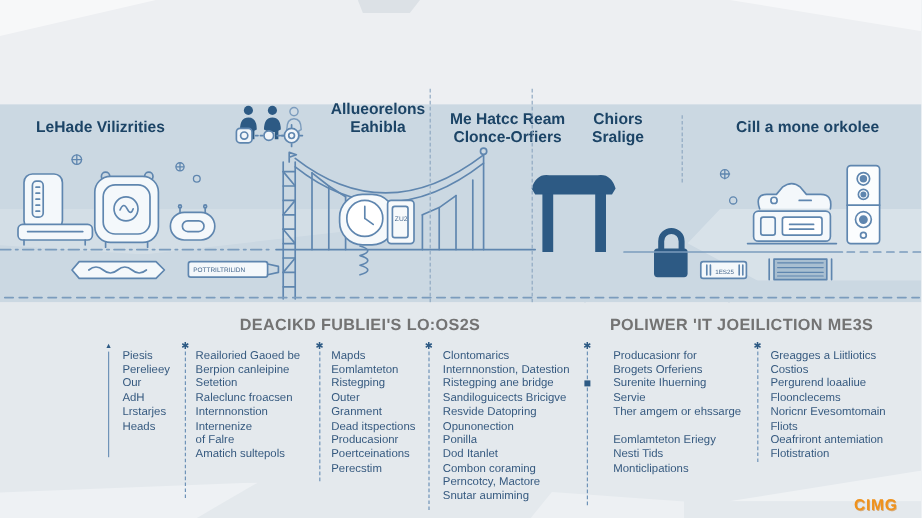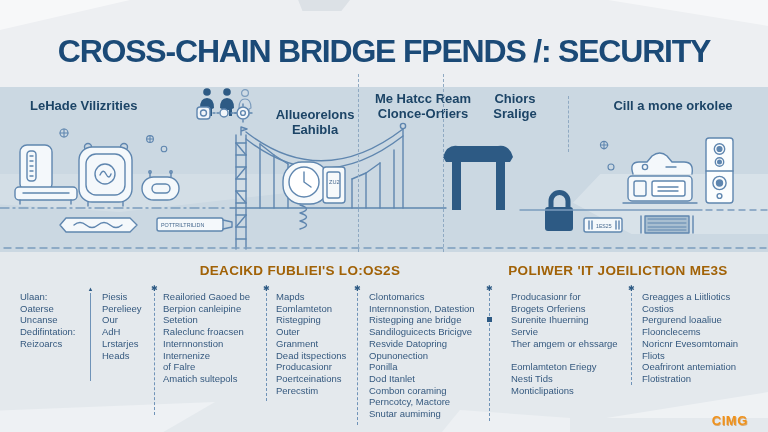--- a/index.html
+++ b/index.html
@@ -46,21 +46,21 @@
   .vdash { position:absolute; width:0; border-left:1.5px dashed #8fa9c2; }
   .v1 { left:358px; top:74px; height:178px; }
   .v2 { left:443px; top:74px; height:178px; }
   .v3 { left:568px; top:96px; height:56px; }
   .v4 { left:487px; top:252px; height:11px; }
   .v5 { left:607px; top:252px; height:11px; }
 
   .illus { position:absolute; left:0; top:87px; }
 
   
-  .sec { position:absolute; top:263px; font-size:13.5px; font-weight:800; color:#a16207; text-align:center; letter-spacing:.3px; }
+  .sec { position:absolute; top:263px; font-size:13.5px; font-weight:800; color:#737373; text-align:center; letter-spacing:.3px; }
   .sec1 { left:150px; width:300px; }
   .sec2 { left:468px; width:300px; }
 
   .col { position:absolute; top:291px; font-size:9.5px; line-height:11.7px; color:#35597f; }
   .col .li { white-space:nowrap; }
   .c1 { left:20px; }
   .c2 { left:102px; }
   .c3 { left:163px; }
   .c4 { left:276px; }
   .c5 { left:369px; }
@@ -88,21 +88,20 @@
 </style>
 </head>
 <body>
 
 <div class="page">
 
   <div class="header-band">
     <div class="facet f-tl"></div>
     <div class="facet f-tc"></div>
     <div class="facet f-tr"></div>
-    <h1 class="title">CROSS-CHAIN BRIDGE FPENDS /: SECURITY</h1>
   </div>
 
   <div class="illus-band">
     <div class="facet f-band-l"></div>
     <div class="facet f-band-r"></div>
   </div>
 
   <svg class="illus" width="768" height="165" viewBox="0 0 768 165">
     <g stroke="#5f86af" fill="none" stroke-width="1.4" stroke-linecap="round" stroke-linejoin="round">
 
@@ -246,48 +245,41 @@
       <g stroke="#7b9cbd">
         <path d="M0 121h228" stroke-dasharray="9 4 2 4"></path>
         <path d="M520 123h182"></path>
         <path d="M706 123h62" stroke-dasharray="6 5"></path>
         <path d="M4 161h762" stroke-dasharray="7 5"></path>
       </g>
     </g>
   </svg>
 
   <div class="bh bh1"><span>LeHade Vilizrities</span></div>
-  <div class="bh bh2" style="top:108px"><span>Allueorelons</span><br><span>Eahibla</span></div>
+  <div class="bh bh2" style="top:84px"><span>Allueorelons</span><br><span>Eahibla</span></div>
   <div class="bh bh3" style="top:92px"><span>Me Hatcc Ream</span><br><span>Clonce-Orfiers</span></div>
   <div class="bh bh4" style="top:92px"><span>Chiors</span><br><span>Sralige</span></div>
   <div class="bh bh5" style="top:99px"><span>Cill a mone orkolee</span></div>
   <style>.bh1{top:99px!important}</style>
 
   <div class="vdash v1"></div>
   <div class="vdash v2"></div>
   <div class="vdash v3"></div>
   <div class="vdash v4"></div>
   <div class="vdash v5"></div>
 
   <div class="lower-band">
     <div class="facet f-bl" style="top:150px"></div>
     <div class="facet f-bc" style="left:442px;top:158px"></div>
     <div class="facet f-br" style="left:606px;top:140px"></div>
   </div>
 
   <div class="sec sec1">DEACIKD FUBLIEI'S LO:OS2S</div>
   <div class="sec sec2">POLIWER 'IT JOEILICTION ME3S</div>
 
-  <div class="col c1">
-      <div class="li">Ulaan:</div>
-      <div class="li">Oaterse</div>
-      <div class="li">Uncanse</div>
-      <div class="li">Dedifintation:</div>
-      <div class="li">Reizoarcs</div>
-    </div>
   <div class="col c2">
       <div class="li">Piesis</div>
       <div class="li">Perelieey</div>
       <div class="li">Our</div>
       <div class="li">AdH</div>
       <div class="li">Lrstarjes</div>
       <div class="li">Heads</div>
     </div>
   <div class="col c3">
       <div class="li">Reailoried Gaoed be</div>

